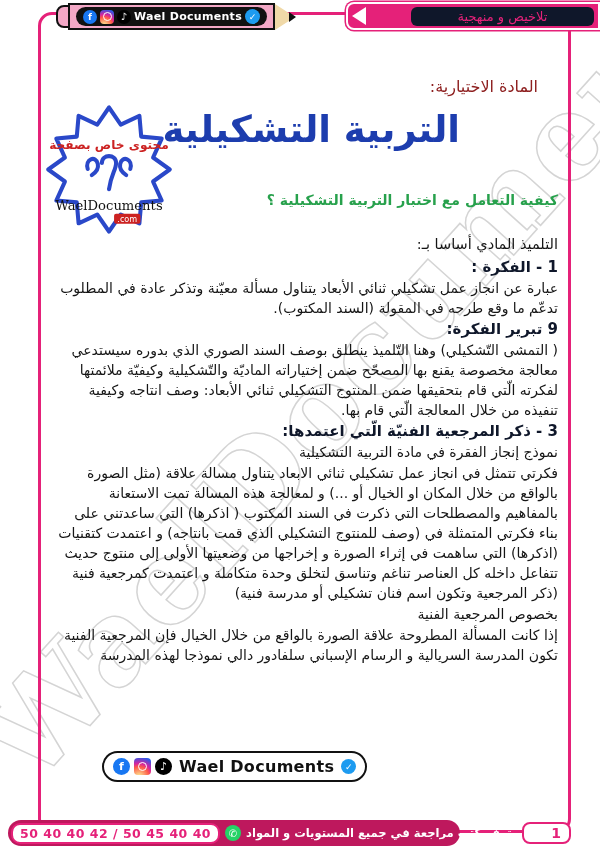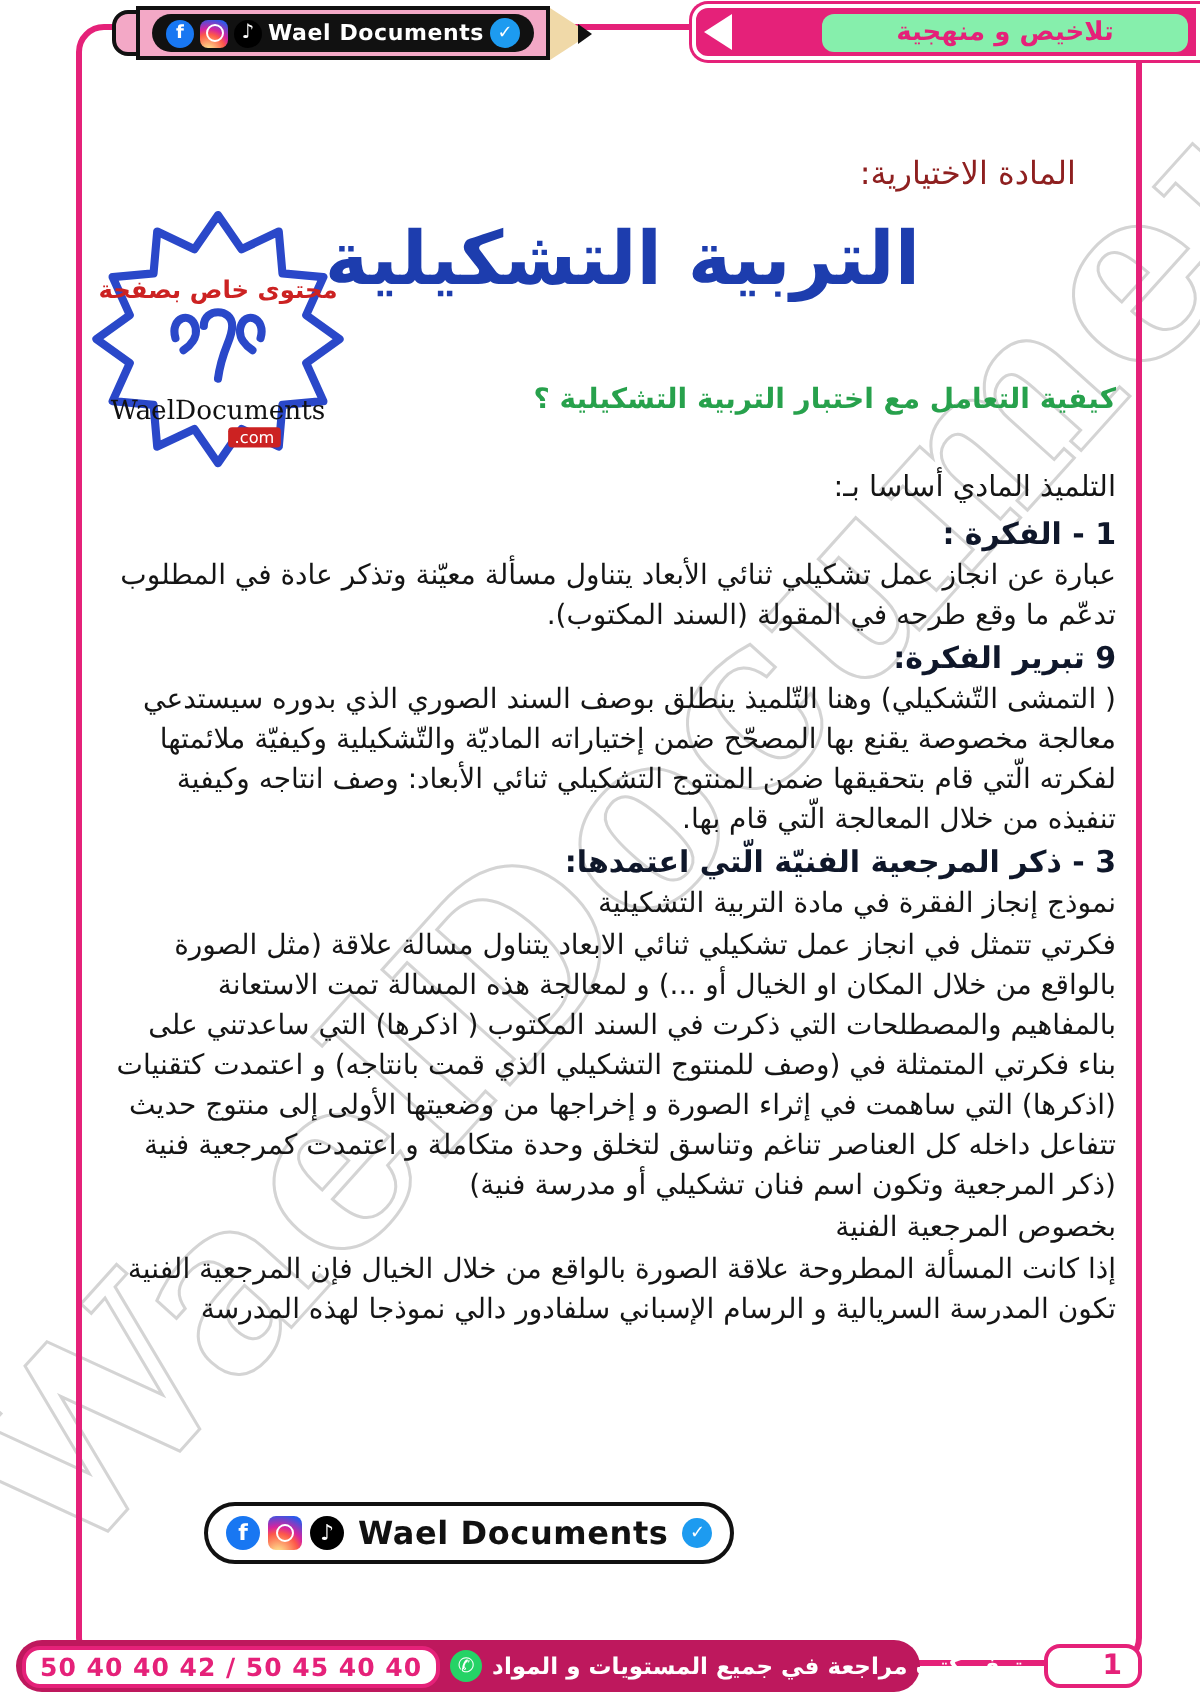--- a/index.html
+++ b/index.html
@@ -64,23 +64,23 @@
     position:absolute; left:346px; top:2px; width:254px; height:28px;
     background:#e52179; border-radius:8px 0 0 8px;
     box-shadow:inset 0 0 0 2px #fff, 0 0 0 1.5px #e52179;
     display:flex; align-items:center; padding:0 6px; gap:8px; z-index:5;
   }
   .banner-chevron {
     width:0; height:0; border-top:9px solid transparent; border-bottom:9px solid transparent;
     border-right:14px solid #fff;
   }
   .banner-pill {
-    flex:1; background:#86efac; border-radius:6px; height:19px;
+    flex:1; background:#0f172a; border-radius:6px; height:19px;
     display:flex; align-items:center; justify-content:center;
-    color:#e52179; font-size:13px; font-weight:bold;margin-left:37px;
+    color:#e52179; font-size:13px; font-weight:normal;margin-left:37px;
   }
 
   
   .subject-label {
     position:absolute; right:62px; top:77px; color:#8e2020; font-size:16px; direction:rtl;
   }
 
   
   .logo { position:absolute; left:40px; top:90px; width:138px; height:152px; }
 

